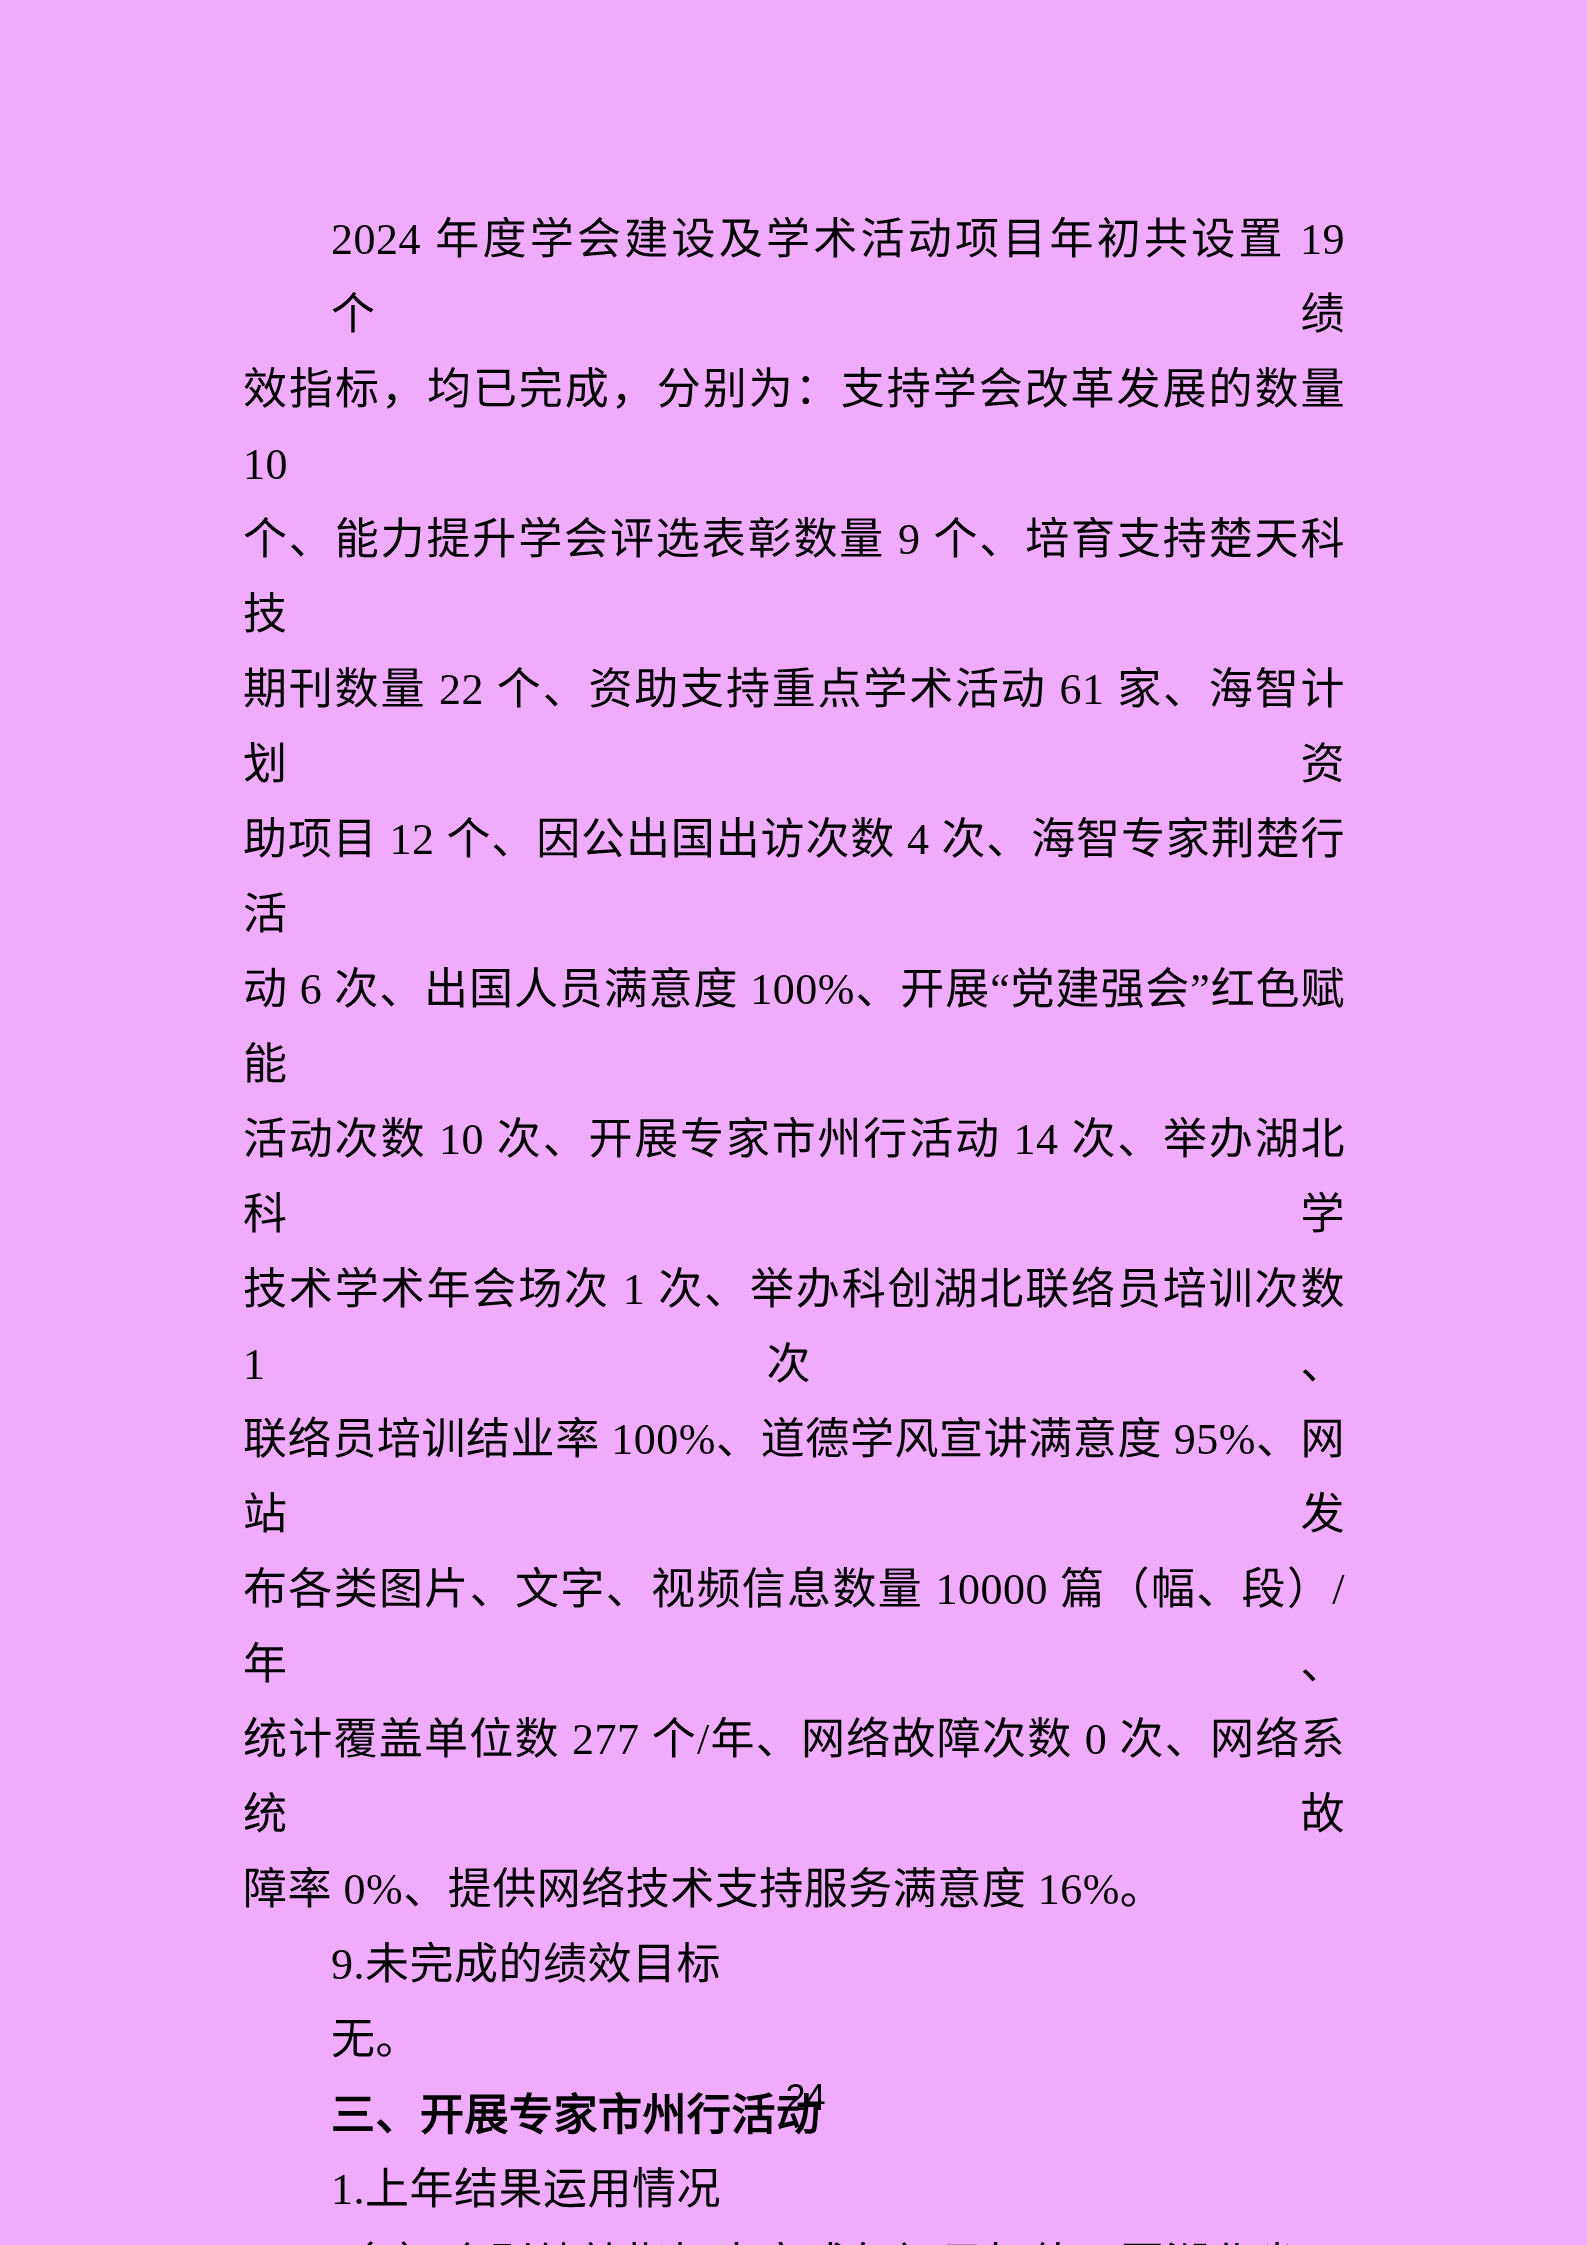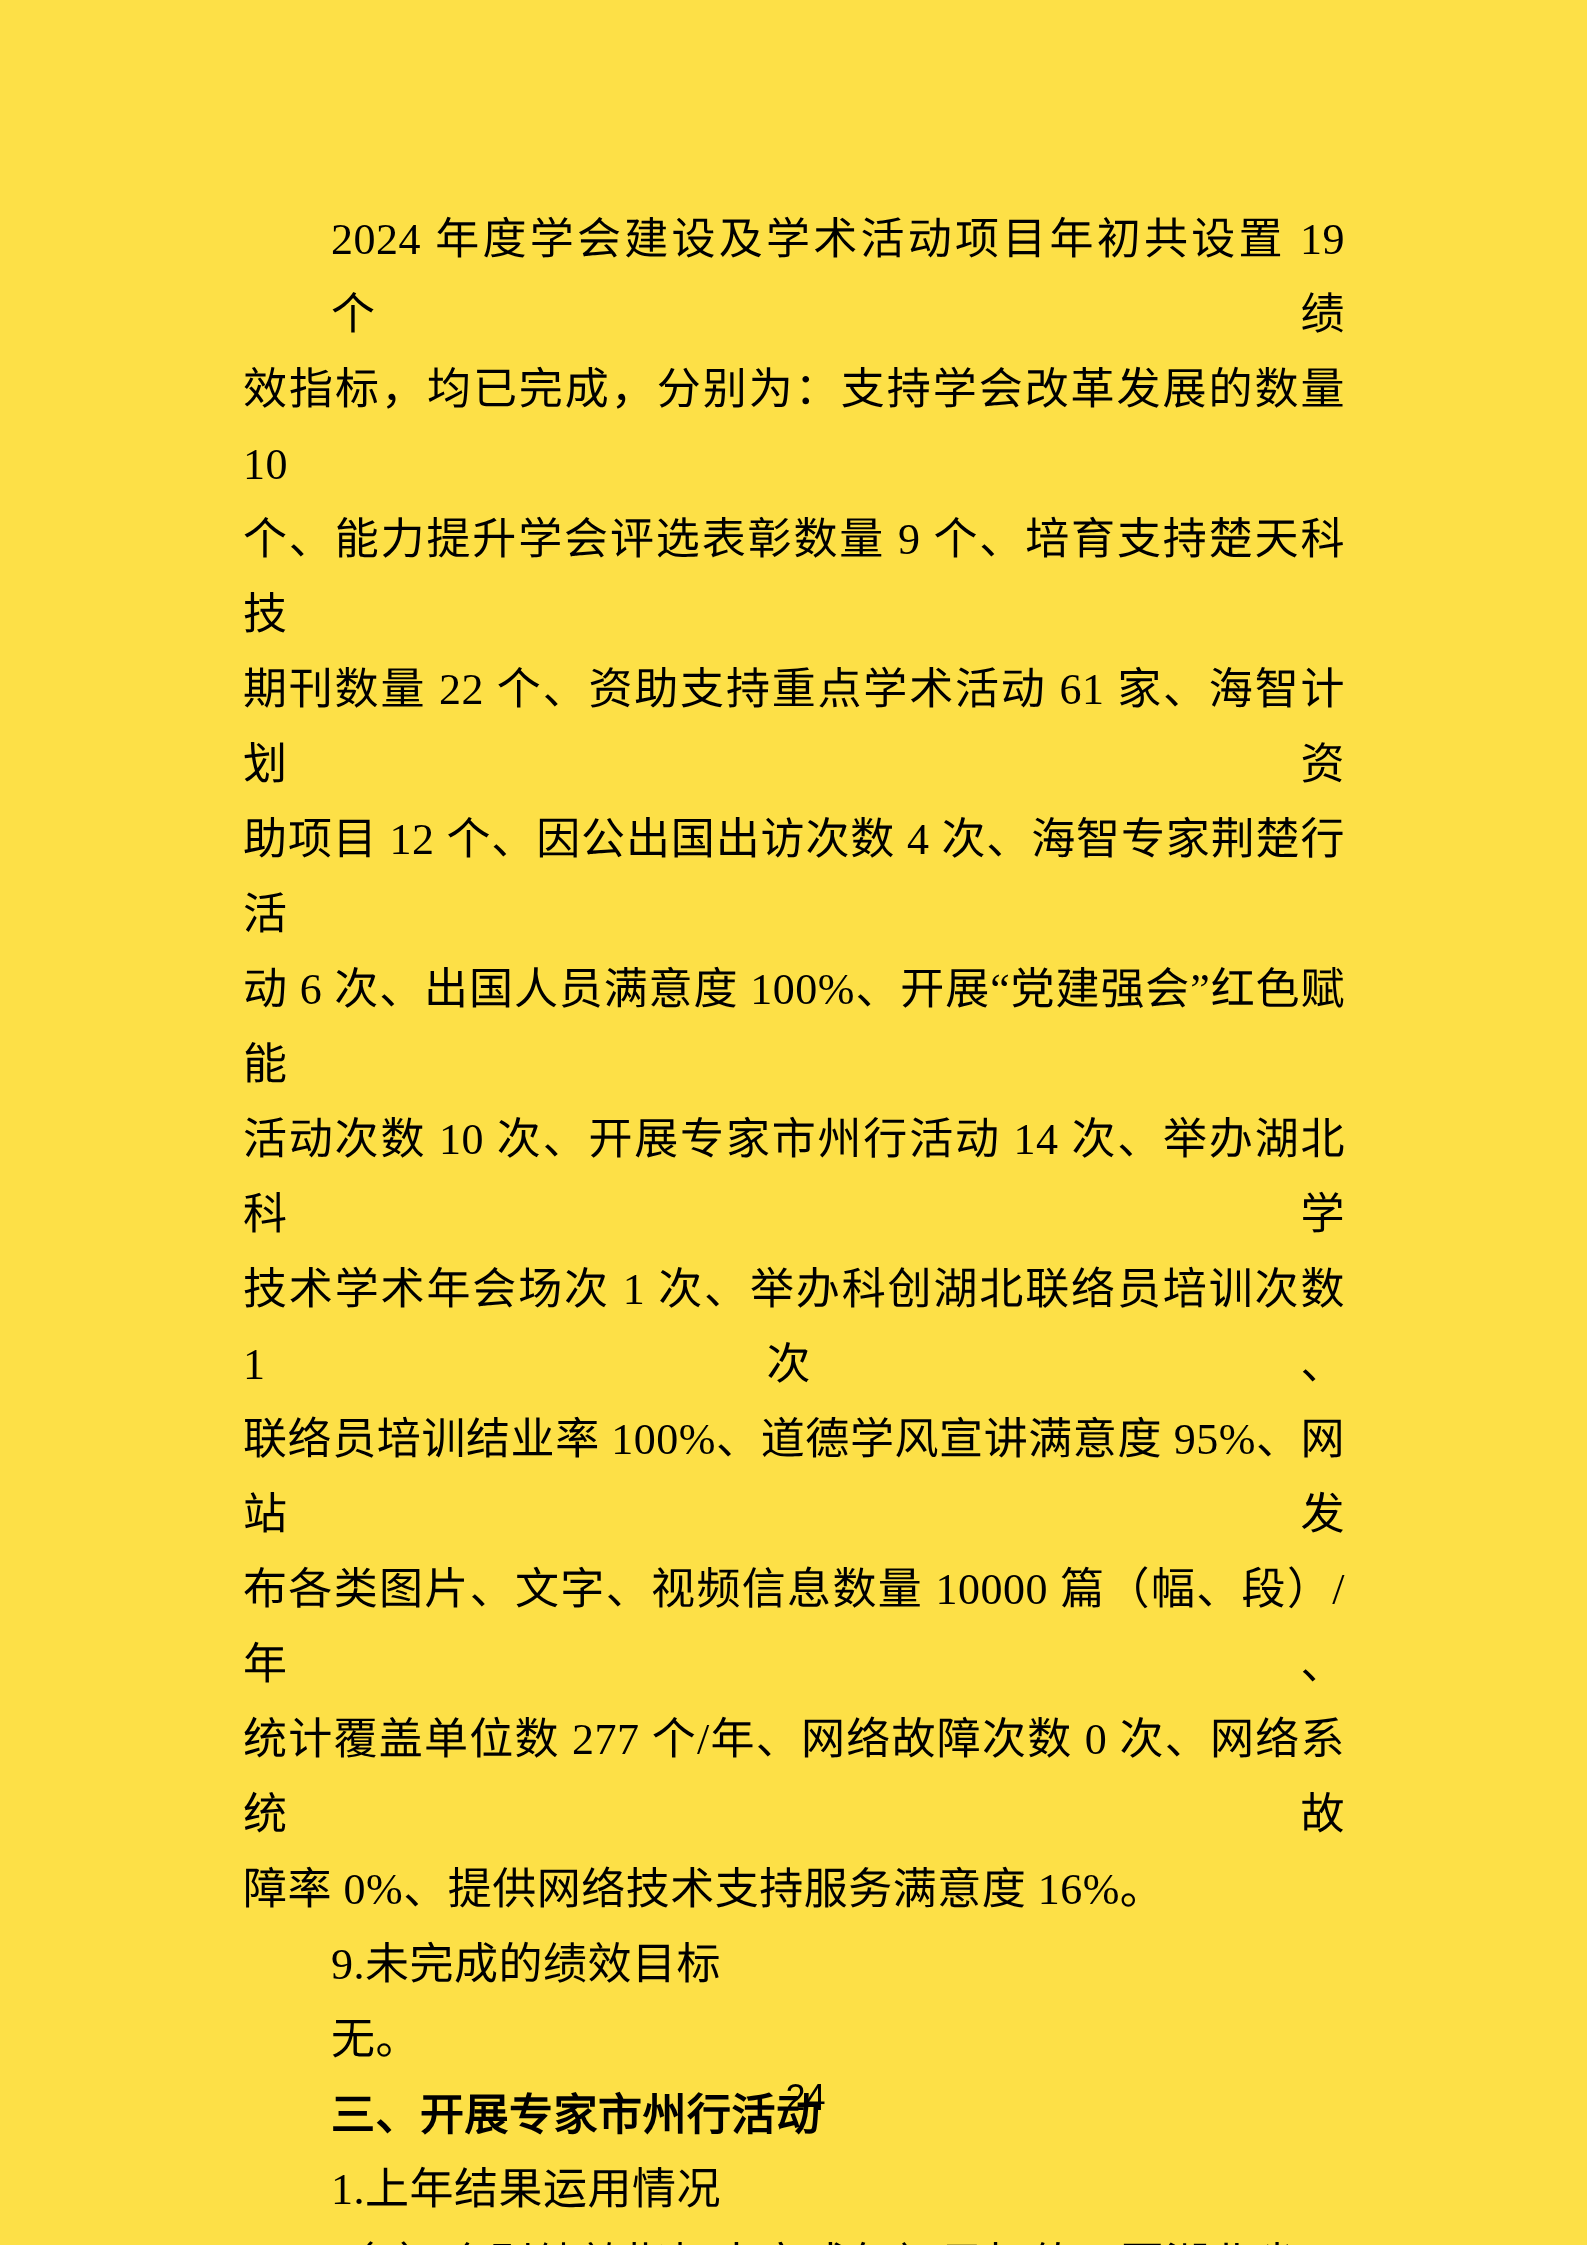--- a/index.html
+++ b/index.html
@@ -1,20 +1,20 @@
 <!DOCTYPE html>
 <html lang="zh-CN"><head>
 <meta charset="utf-8">
 <style>
   html, body { margin: 0; padding: 0; }
   .page {
     position: relative;
     width: 1587px;
     height: 2245px;
-    background: #fde047;
+    background: #f0abfc;
     color: #000000;
     font-family: "Liberation Serif", "DejaVu Serif", serif;
     overflow: hidden;
   }
   .content {
     position: absolute;
     left: 243px;
     top: 202px;
     width: 1102px;
   }

